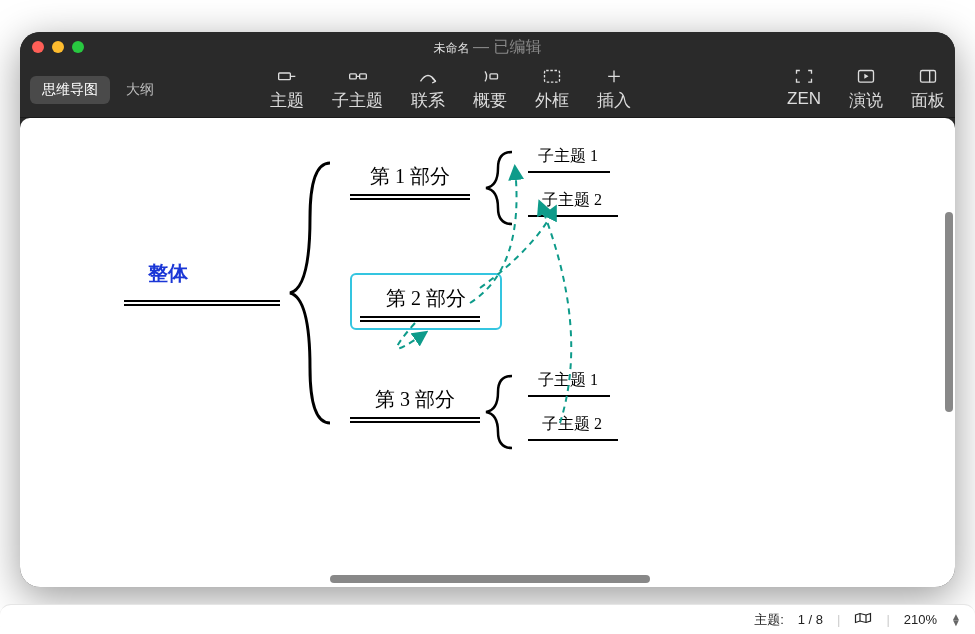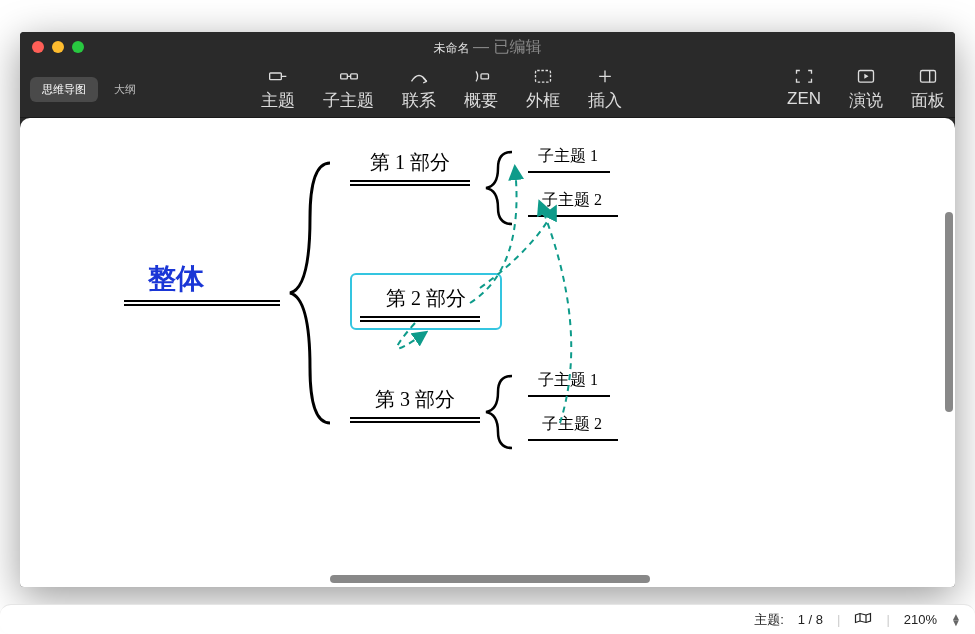--- a/index.html
+++ b/index.html
@@ -4,21 +4,21 @@
 <style>
   * { box-sizing: border-box; margin: 0; padding: 0; }
   body {
     background: #fff;
     font-family: -apple-system, "Helvetica Neue", Arial, sans-serif;
     width: 975px; height: 634px; overflow: hidden;
     position: relative;
   }
   .window {
     position: absolute; left: 20px; top: 32px; width: 935px; height: 555px;
-    background: #2a2a2a; border-radius: 4px; overflow: hidden;
+    background: #2a2a2a; border-radius: 20px; overflow: hidden;
     box-shadow: 0 10px 40px rgba(0,0,0,.4);
   }
   
   .titlebar {
     height: 30px; display: flex; align-items: center; padding: 0 12px;
     background: #2a2a2a; position: relative;
   }
   .traffic { display: flex; gap: 8px; }
   .tl { width: 12px; height: 12px; border-radius: 50%; }
   .tl.red { background: #ff5f57; }
@@ -30,21 +30,21 @@
   }
   .title-center .sub { color: #888; }
 
   
   .toolbar {
     height: 56px; background: #2a2a2a; display: flex; align-items: center;
     padding: 0 10px; border-bottom: 1px solid #1a1a1a;
   }
   .view-toggle { display: flex; align-items: center; gap: 4px; }
   .vt-btn {
-    padding: 5px 12px; border-radius: 6px; font-size: 11px; color: #bbb;
+    padding: 5px 12px; border-radius: 6px; font-size: 14px; color: #bbb;
     cursor: pointer;
   }
   .vt-btn.active { background: #4a4a4a; color: #fff; }
 
   .tool-group {
     display: flex; gap: 28px; margin-left: auto; margin-right: auto;
   }
   .tool-right { display: flex; gap: 28px; margin-left: 52px; }
   .tool-btn {
     display: flex; flex-direction: column; align-items: center;
@@ -56,38 +56,38 @@
   
   .canvas {
     position: relative; background: #fff; height: 469px; width: 100%;
     border-radius: 10px 10px 0 0; margin-top: 0;
   }
   .node {
     position: absolute; font-family: "Songti SC", "SimSun", serif;
     text-align: center; white-space: nowrap;
   }
   .root {
-    left: 128px; top: 142px; font-size: 28px; font-weight: 700;
+    left: 128px; top: 142px; font-size: 20px; font-weight: 700;
     color: #1a36d6;
   }
   .root-under { position: absolute; left: 104px; top: 182px; width: 156px; height: 10px; }
   .part {
     font-size: 20px; color: #000;
   }
   .sub {
     font-size: 16px; color: #000;
   }
   .dbl-line { display:block; width:100%; height:6px; }
   .dbl-line::before, .dbl-line::after {
     content:""; display:block; height:2px; background:#000;
   }
   .dbl-line::before { margin-bottom:2px; }
 
   
-  #part1 { left: 330px; top: 31px; width: 120px; }
+  #part1 { left: 330px; top: 45px; width: 120px; }
   #part2 { left: 330px; top: 155px; width: 152px; border: 2px solid #34c5e0; border-radius: 6px; padding: 10px 8px 6px; }
   #part3 { left: 330px; top: 268px; width: 130px; }
   #sub1a { left: 508px; top: 28px; width: 80px; }
   #sub1b { left: 508px; top: 72px; width: 88px; }
   #sub3a { left: 508px; top: 252px; width: 80px; }
   #sub3b { left: 508px; top: 296px; width: 88px; }
 
   .part .lbl, .sub .lbl { display:block; padding-bottom: 4px; }
   .part .dbl-line { width: 120px; }
   #part3 .dbl-line { width: 130px; }

